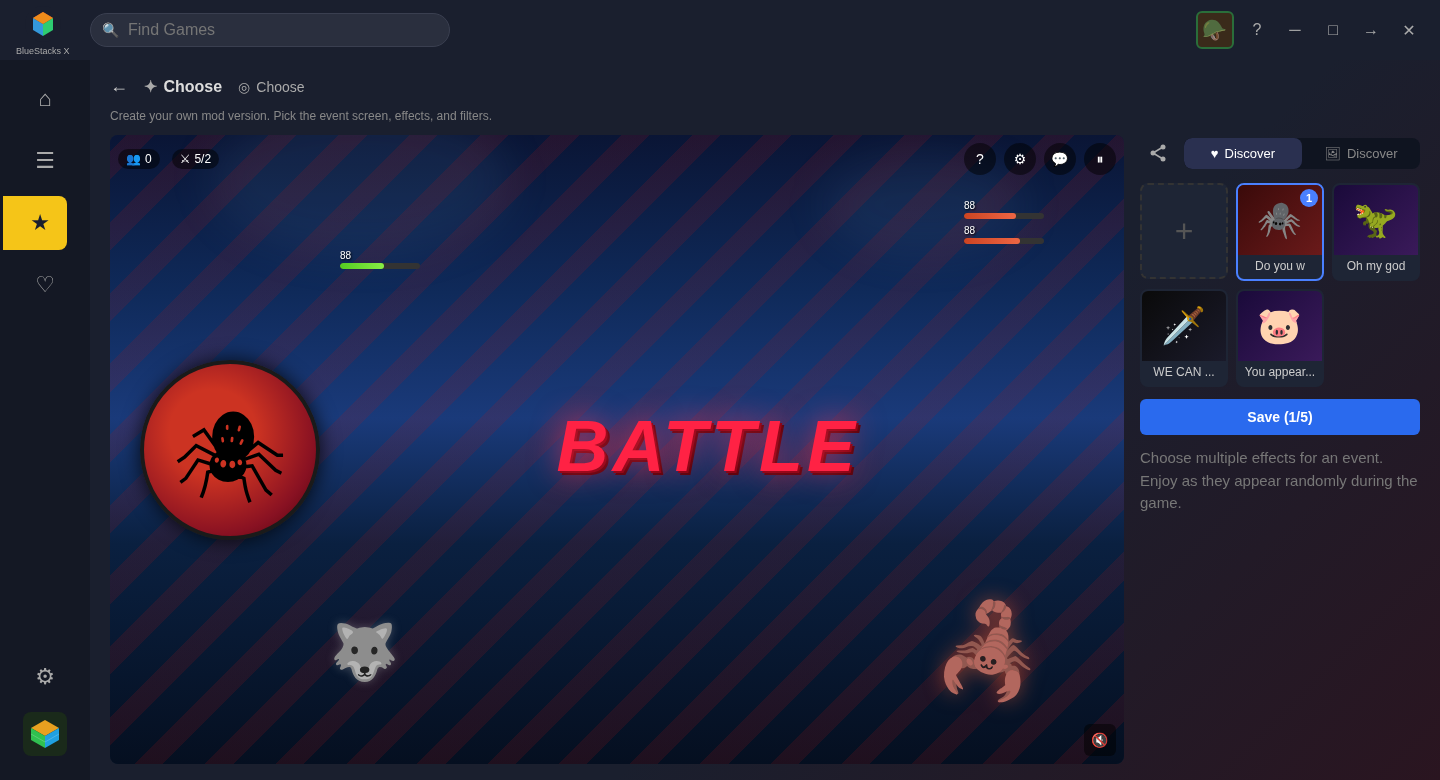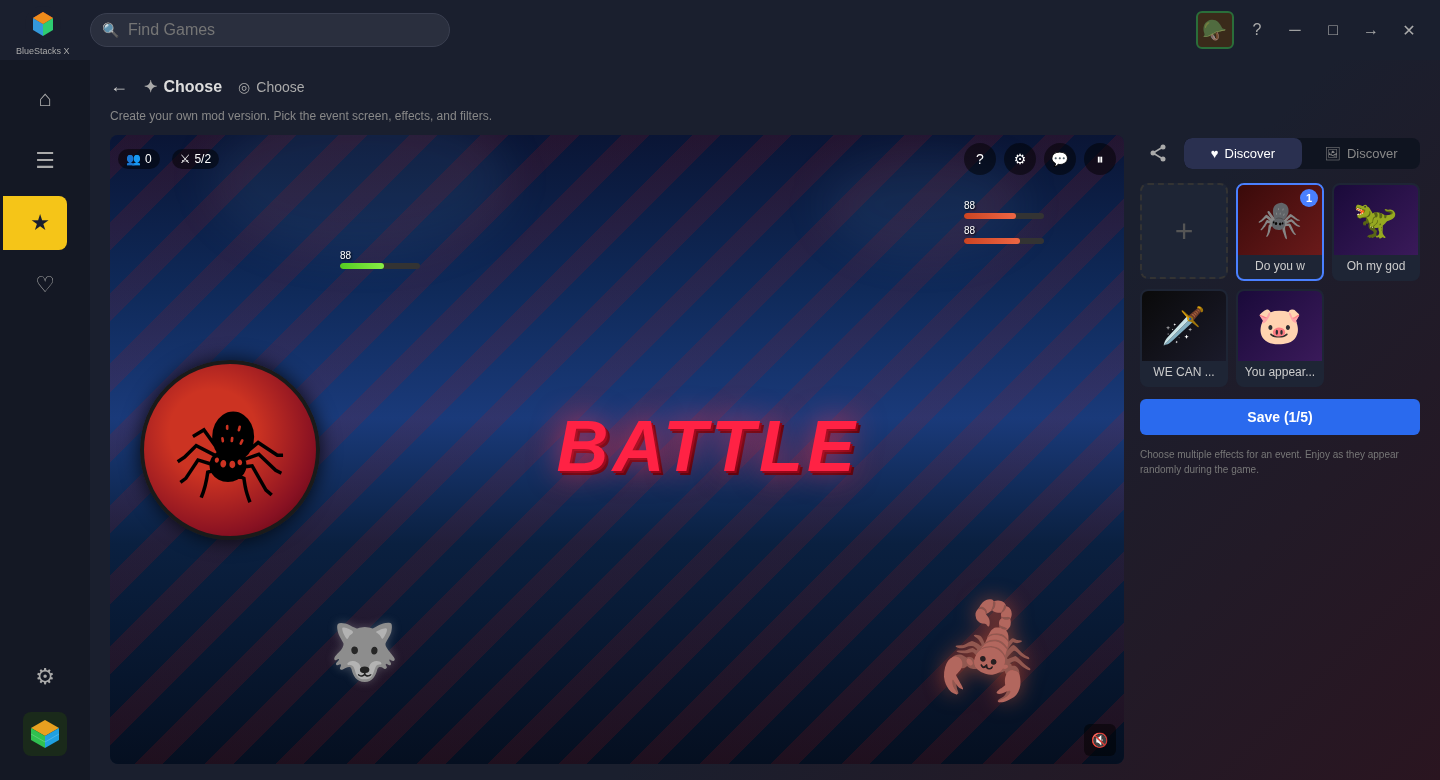--- a/index.html
+++ b/index.html
@@ -527,21 +527,21 @@
       background: #2a6aee;
       color: #fff;
       border: none;
       border-radius: 6px;
       font-size: 14px;
       font-weight: 600;
       cursor: pointer;
     }
 
     .help-text {
-      font-size: 10px;
+      font-size: 15px;
       color: #777;
       line-height: 1.5;
     }
 
     
     @keyframes pulse {
       0%, 100% { transform: scale(1); }
       50% { transform: scale(1.1); }
     }
 

